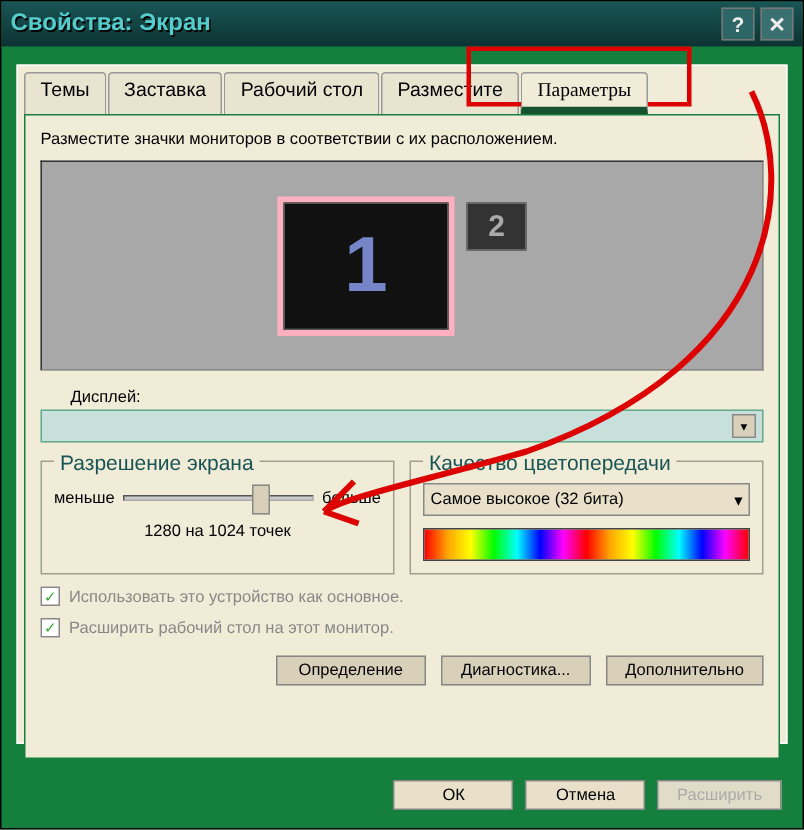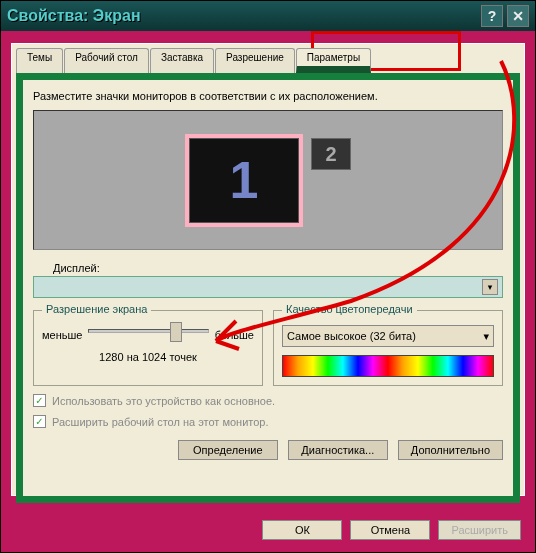--- a/index.html
+++ b/index.html
@@ -1,47 +1,47 @@
 <!DOCTYPE html>
 <html><head>
 <meta charset="utf-8">
 <style>
   * { box-sizing: border-box; margin: 0; padding: 0; font-family: Tahoma, sans-serif; }
   body { background: #1a4d4d; width: 536px; height: 553px; overflow: hidden; }
-  .window { width: 536px; height: 553px; background: #be185d; border: 1px solid #000; position: relative; }
+  .window { width: 536px; height: 553px; background: #15803d; border: 1px solid #000; position: relative; }
   .titlebar { height: 30px; background: linear-gradient(#1a5555, #0d3333); color: #5cc; display: flex; align-items: center; padding: 0 6px; font-size: 16px; font-weight: bold; }
   .title-text { flex: 1; text-shadow: 1px 1px #000; }
   .titlebar-btn { width: 22px; height: 22px; background: #2d6666; border: 1px solid #777; color: #eee; font-weight: bold; text-align: center; line-height: 20px; margin-left: 4px; cursor: pointer; font-size: 14px; }
   .titlebar-btn.close { background: #3a7070; }
 
   .content { position: absolute; top: 42px; left: 10px; right: 10px; bottom: 56px; background: #f0ecd8; border: 1px solid #fff; }
 
   .tabstrip { display: flex; padding: 4px 4px 0 4px; gap: 1px; }
-  .tab { padding: 3px 10px; background: #e8e4d0; border: 1px solid #999; border-bottom: none; font-size: 10px; border-radius: 3px 3px 0 0; cursor: pointer; }
-  .tab.active { background: #f0ecd8; border-bottom: 7px solid #14532d; position: relative; z-index: 2; }
+  .tab { padding: 3px 10px; background: #e8e4d0; border: 1px solid #999; border-bottom: none; font-size: 13px; border-radius: 3px 3px 0 0; cursor: pointer; }
+  .tab.active { background: #f0ecd8; border-bottom: 5px solid #14532d; position: relative; z-index: 2; font-family: Liberation Serif, serif; }
 
-  .panel { border: 7px solid #15803d; margin: 0 4px 4px 4px; padding: 10px; background: #f0ecd8; position: relative; height: 430px; }
+  .panel { border: 1px solid #15803d; margin: 0 4px 4px 4px; padding: 10px; background: #f0ecd8; position: relative; height: 430px; }
 
   .instr { font-size: 11px; margin-bottom: 8px; }
 
   .monitors { width: 100%; height: 140px; background: #a8a8a8; border: 1px inset #888; display: flex; align-items: center; justify-content: center; gap: 8px; position: relative; }
   .mon1-wrap { background: #ffb0c0; padding: 4px; }
   .mon1 { width: 110px; height: 85px; background: #111; border: 1px solid #555; display: flex; align-items: center; justify-content: center; color: #7585c8; font-size: 52px; font-weight: bold; font-family: Arial; }
   .mon2 { width: 40px; height: 32px; background: #333; border: 1px solid #666; color: #aaa; display: flex; align-items: center; justify-content: center; font-size: 20px; font-weight: bold; position: relative; top: -26px; }
   .mon2::before { content:""; position:absolute; inset:0; background: repeating-linear-gradient(45deg,#3a3a3a 0 3px,#555 3px 6px); z-index:-1; }
 
   .lbl { font-size: 11px; margin-top: 12px; margin-left: 20px; }
   .combo { width: 100%; height: 22px; background: #c8e0dc; border: 1px solid #6a8; display: flex; align-items: center; padding: 0 4px; margin-top: 2px; }
   .combo .cval { flex: 1; font-size: 11px; }
   .combo .cbtn { width: 16px; height: 16px; background: #d8d0b8; border: 1px solid #888; display:flex; align-items:center; justify-content:center; font-size:9px; cursor:pointer; }
 
   .groups { display: flex; gap: 10px; margin-top: 12px; }
   .group { border: 1px solid #a0a090; flex: 1; padding: 14px 8px 8px 8px; position: relative; font-size: 11px; }
-  .group .gtitle { position: absolute; top: -8px; left: 8px; background: #f0ecd8; padding: 0 4px; color: #1a5555; font-size: 11px; text-align: right; }
-  .slider-row { display: flex; align-items: flex-start; gap: 6px; margin-top: 4px; }
+  .group .gtitle { position: absolute; top: -8px; left: 8px; background: #f0ecd8; padding: 0 4px; color: #1a5555; font-size: 14px; text-align: right; }
+  .slider-row { display: flex; align-items: center; gap: 6px; margin-top: 4px; }
   .slider-track { flex: 1; height: 4px; background: #ccc; border: 1px inset #aaa; position: relative; }
   .thumb { position: absolute; top: -8px; left: 68%; width: 12px; height: 20px; background: #d8d0b8; border: 1px solid #888; cursor: pointer; }
   .res-val { text-align: center; margin-top: 10px; font-size: 11px; }
 
   .qual-combo { display: flex; border: 1px solid #888; height: 22px; align-items: center; padding: 0 4px; background: #e8e0c8; }
   .qual-combo span { flex:1; font-size: 11px; }
   .rainbow { height: 22px; margin-top: 8px; border: 1px solid #444; background: linear-gradient(90deg,red,orange,yellow,lime,cyan,blue,magenta,red,orange,yellow,lime,cyan,blue,magenta,red); }
 
   .chk-row { display:flex; align-items:center; gap:6px; margin-top:8px; color:#888; font-size:11px; }
   .chk { width:13px; height:13px; background:#fff; border:1px solid #888; display:flex; align-items:center; justify-content:center; color:#3a3; font-size:10px; }
@@ -63,23 +63,23 @@
 <div class="window">
   <div class="titlebar">
     <span class="title-text">Свойства: Экран</span>
     <div class="titlebar-btn">?</div>
     <div class="titlebar-btn close">✕</div>
   </div>
 
   <div class="content">
     <div class="tabstrip">
       <div class="tab">Темы</div>
+      <div class="tab">Заставка</div>
       <div class="tab">Рабочий стол</div>
-      <div class="tab">Заставка</div>
-      <div class="tab">Разрешение</div>
+      <div class="tab">Разместите</div>
       <div class="tab active">Параметры</div>
     </div>
 
     <div class="panel">
       <div class="instr">Разместите значки мониторов в соответствии с их расположением.</div>
 
       <div class="monitors">
         <div class="mon1-wrap">
           <div class="mon1">1</div>
         </div>

